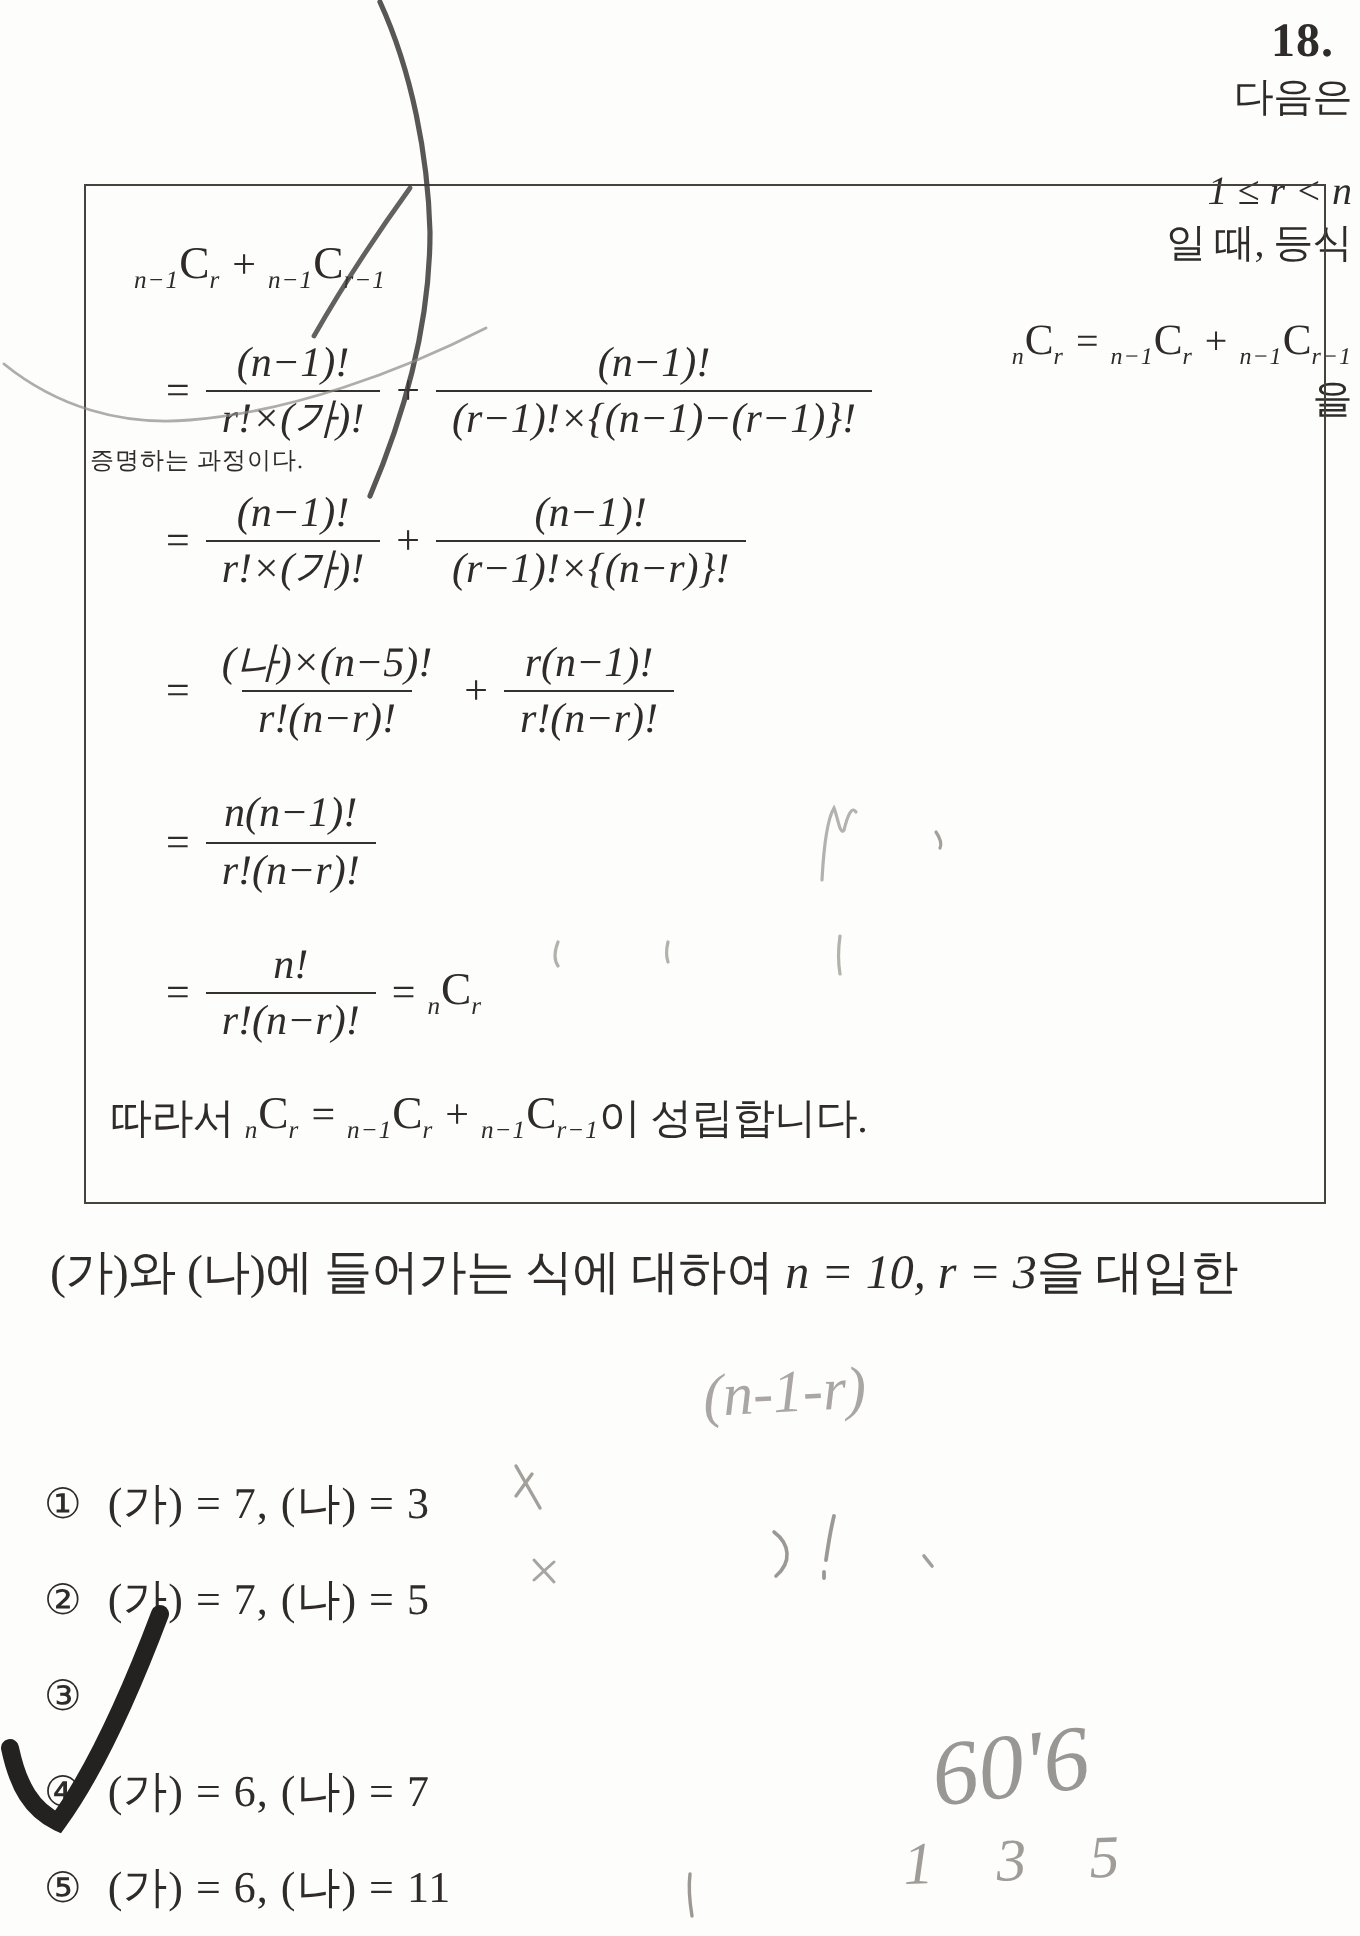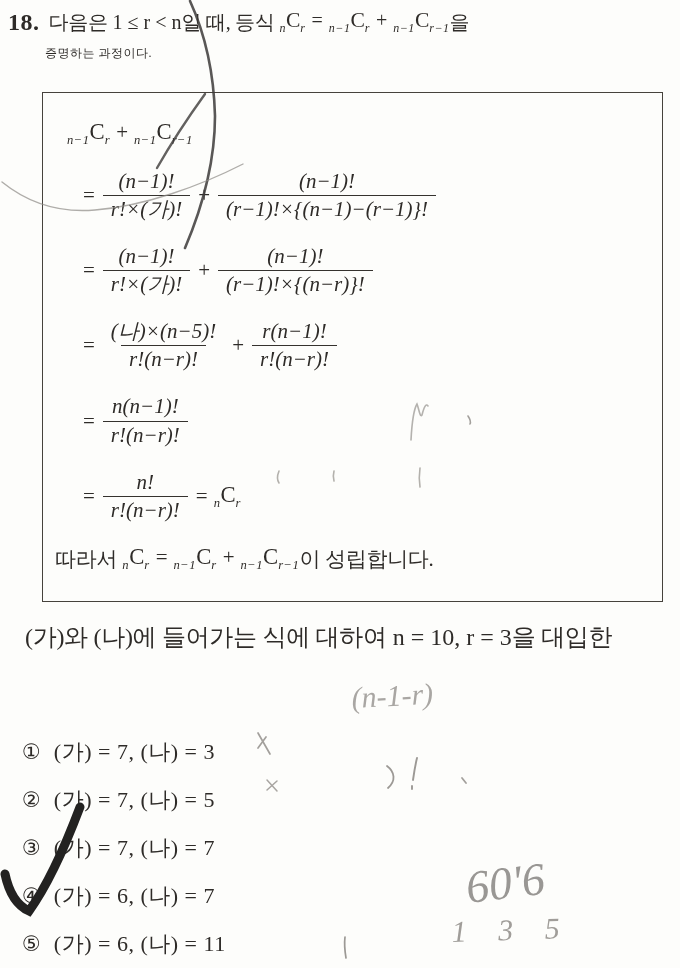--- a/index.html
+++ b/index.html
@@ -3,24 +3,24 @@
 <meta charset="utf-8">
 <style>
   html,body{margin:0;padding:0;background:#e8e8e8;}
   .sheet{
     position:relative;width:680px;height:968px;margin:0 auto;
     background:#fdfdfb;color:#2e2b28;overflow:hidden;
     font-family:"Liberation Serif","DejaVu Serif","DejaVu Sans",serif;
   }
   
   .header{position:absolute;left:8px;top:8px;right:4px;}
-  .hline1{display:flex;align-items:center;white-space:nowrap;font-size:20px;}
+  .hline1{display:flex;align-items:flex-end;white-space:nowrap;font-size:20px;flex-direction:column;}
   .qnum{font-size:24px;font-weight:600;letter-spacing:0.5px;margin-right:9px;}
   .ktext{letter-spacing:-0.3px;}
-  .mi{}
+  .mi{font-style:italic;}
   .hline2{margin-left:37px;margin-top:9px;font-size:12px;letter-spacing:0.5px;}
   
   .comb{white-space:nowrap;font-style:normal;}
   .comb .cap{font-size:1.08em;}
   .comb sub{font-style:italic;font-size:0.60em;letter-spacing:0.5px;}
   .op{margin:0 6px;}
   
   .proofbox{
     position:absolute;left:42px;top:92px;width:621px;height:510px;
     border:1.6px solid #46423c;box-sizing:border-box;
@@ -147,21 +147,20 @@
     <div class="choice">
       <span class="cmark">①</span>
       <span class="cbody">(가) = 7, (나) = 3</span>
     </div>
     <div class="choice">
       <span class="cmark">②</span>
       <span class="cbody">(가) = 7, (나) = 5</span>
     </div>
     <div class="choice">
       <span class="cmark">③</span>
-      <span class="cbody">(가) = 7, (나) = 7</span>
     </div>
     <div class="choice">
       <span class="cmark">④</span>
       <span class="cbody">(가) = 6, (나) = 7</span>
     </div>
     <div class="choice">
       <span class="cmark">⑤</span>
       <span class="cbody">(가) = 6, (나) = 11</span>
     </div>
   </div>

